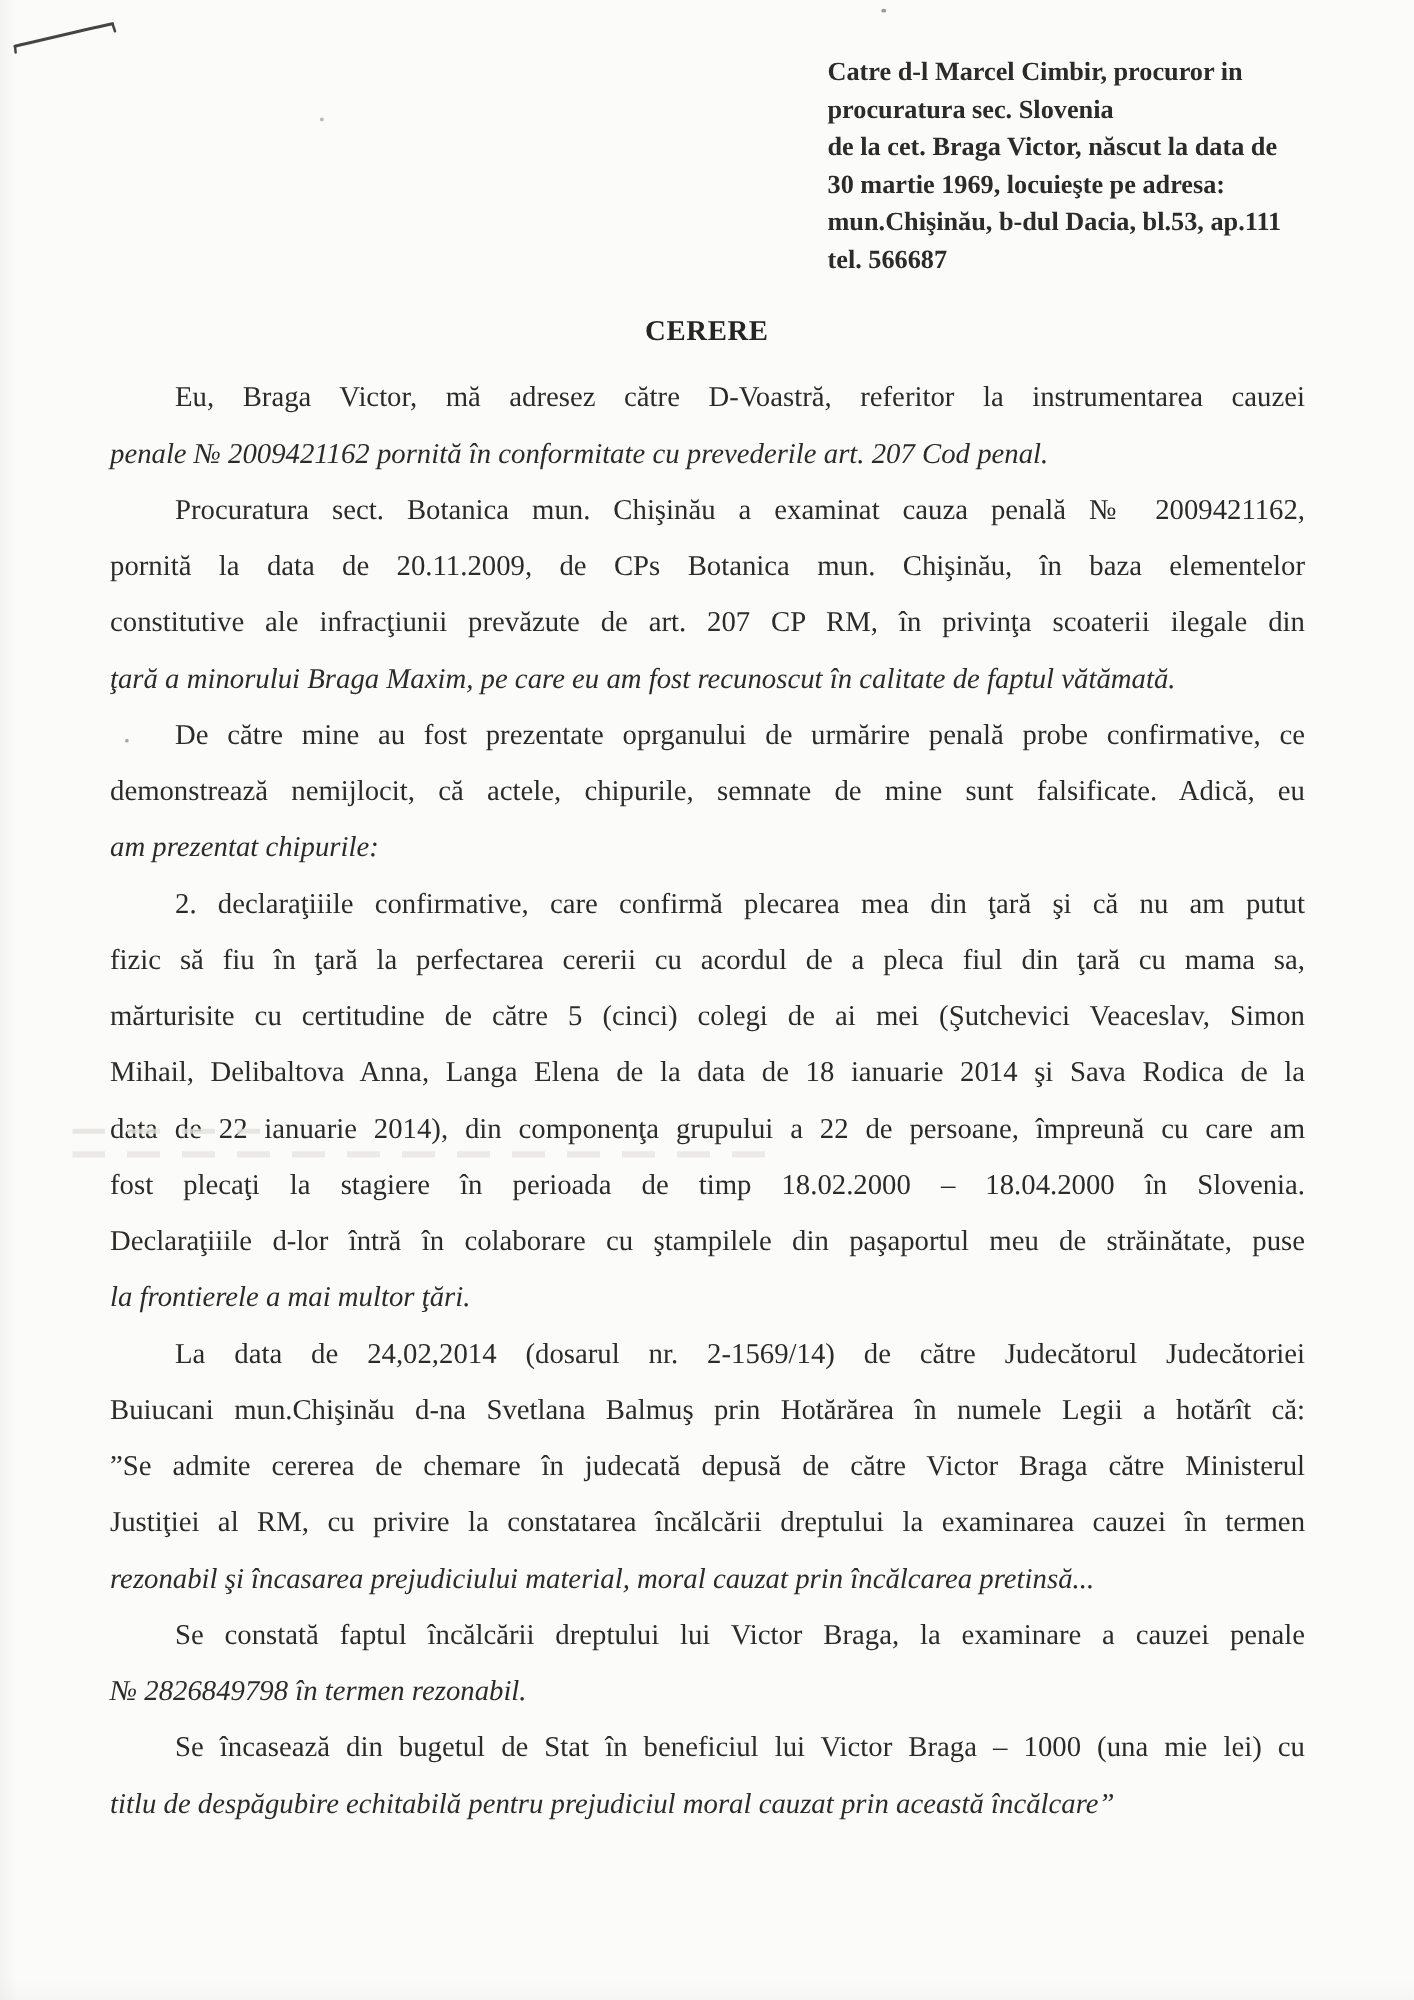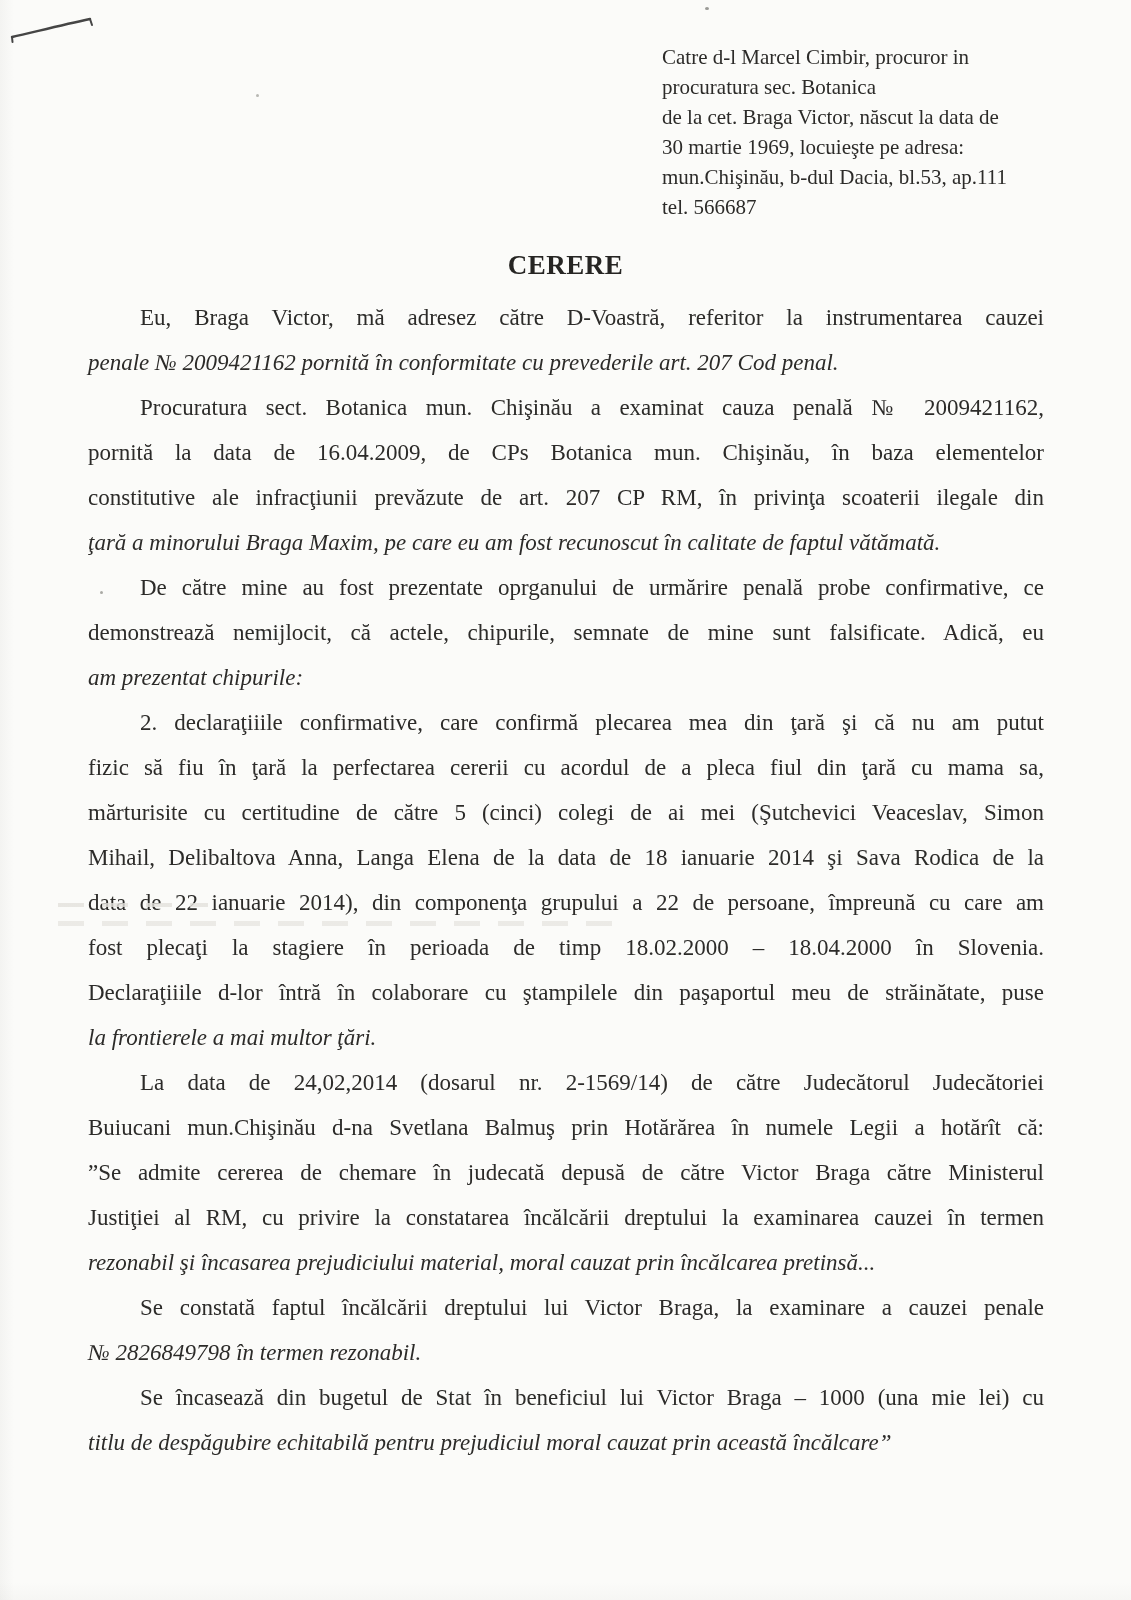--- a/index.html
+++ b/index.html
@@ -15,26 +15,27 @@
     position:absolute;inset:0;
     background:linear-gradient(90deg, rgba(120,120,115,0.06) 0, rgba(120,120,115,0) 14px),
                linear-gradient(0deg, rgba(120,120,115,0.04) 0, rgba(120,120,115,0) 18px);
   }
   
   .recipient{
     margin:42px 30px 0 662px;
     font-size:21px;
     line-height:30px;
     white-space:nowrap;
+    font-weight:bold;
   }
   
   .title{
     margin:26px 0 0 0;
     text-align:center;
-    font-size:27px;
+    font-size:23px;
     line-height:34px;
     font-weight:bold;
     letter-spacing:.5px;
     color:#262523;
   }
   
   .doc-body{
     margin:13px 87px 0 88px;
     font-size:23px;
     line-height:45px;
@@ -66,39 +67,39 @@
 <div class="page">
 
   <svg class="pen-stroke" width="110" height="48" viewBox="0 0 110 48">
     <path d="M8 31 C 30 26, 58 19, 86 13" stroke="#454545" stroke-width="2.4" fill="none" stroke-linecap="round"></path>
     <path d="M8 31 l 0.5 5" stroke="#454545" stroke-width="2" fill="none" stroke-linecap="round"></path>
     <path d="M86 13 l 2 6" stroke="#454545" stroke-width="2" fill="none" stroke-linecap="round"></path>
   </svg>
 
   <div class="recipient">
     <div>Catre d-l Marcel Cimbir, procuror in</div>
-    <div>procuratura sec. Botanica</div>
+    <div>procuratura sec. Slovenia</div>
     <div>de la cet. Braga Victor, născut la data de</div>
     <div>30 martie 1969, locuieşte pe adresa:</div>
     <div>mun.Chişinău, b-dul Dacia, bl.53, ap.111</div>
     <div>tel. 566687</div>
   </div>
 
   <div class="title">CERERE</div>
 
   <div class="doc-body">
 
     <div>
       <div class="line ind">Eu, Braga Victor, mă adresez către D-Voastră, referitor la instrumentarea cauzei</div>
       <div class="line end">penale № 2009421162 pornită în conformitate cu prevederile art. 207 Cod penal.</div>
     </div>
 
     <div>
       <div class="line ind">Procuratura sect. Botanica mun. Chişinău a examinat cauza penală № 2009421162,</div>
-      <div class="line">pornită la data de 16.04.2009, de CPs Botanica mun. Chişinău, în baza elementelor</div>
+      <div class="line">pornită la data de 20.11.2009, de CPs Botanica mun. Chişinău, în baza elementelor</div>
       <div class="line">constitutive ale infracţiunii prevăzute de art. 207 CP RM, în privinţa scoaterii ilegale din</div>
       <div class="line end">ţară a minorului Braga Maxim, pe care eu am fost recunoscut în calitate de faptul vătămată.</div>
     </div>
 
     <div>
       <div class="line ind">De către mine au fost prezentate oprganului de urmărire penală probe confirmative, ce</div>
       <div class="line">demonstrează nemijlocit, că actele, chipurile, semnate de mine sunt falsificate. Adică, eu</div>
       <div class="line end">am prezentat chipurile:</div>
     </div>
 

